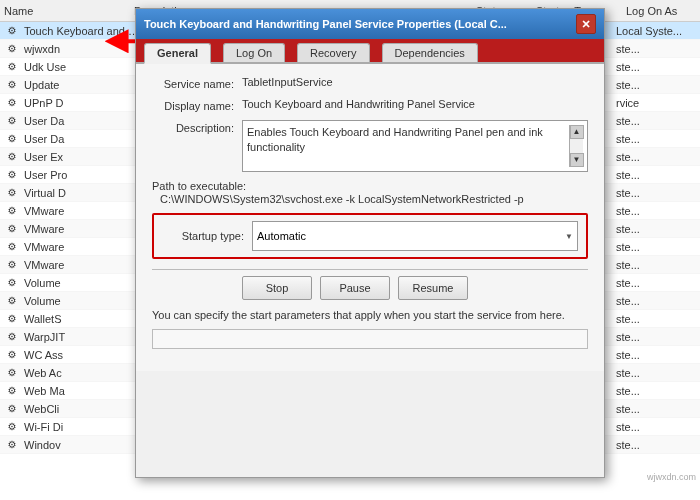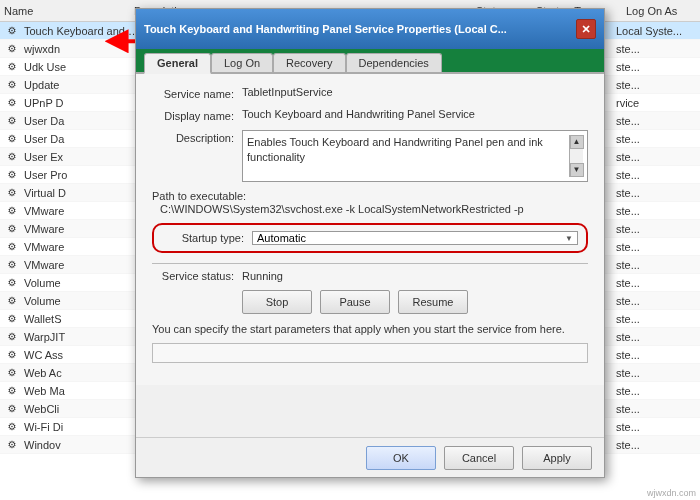--- a/index.html
+++ b/index.html
@@ -117,21 +117,21 @@
       background: #f0f0f0;
       border: 1px solid #999;
       box-shadow: 3px 3px 10px rgba(0,0,0,0.4);
       z-index: 10;
     }
 
     
     .dialog-titlebar {
       background: linear-gradient(to bottom, #4a90d9, #2b6cb0);
       color: white;
-      height: 40px;
+      height: 30px;
       display: flex;
       align-items: center;
       padding: 0 8px;
       font-size: 11px;
       font-weight: bold;
       justify-content: space-between;
     }
 
     .title-text {
       flex: 1;
@@ -151,24 +151,24 @@
       justify-content: center;
       cursor: pointer;
       font-size: 11px;
       border-radius: 2px;
       flex-shrink: 0;
     }
 
     
     .dialog-tabs {
       display: flex;
-      background: #15803d;
+      background: #b91c1c;
       border-bottom: 2px solid #aaa;
       padding: 4px 8px 0 8px;
-      gap: 0;
+      gap: 12px;
     }
 
     .tab {
       padding: 3px 12px;
       border: 1px solid #aaa;
       border-bottom: none;
       background: #e0e0e0;
       cursor: pointer;
       font-size: 11px;
       color: #333;
@@ -258,21 +258,21 @@
     .path-value {
       font-size: 11px;
       color: #333;
       margin-bottom: 8px;
       word-break: break-all;
     }
 
     
     .startup-section {
       border: 2px solid #cc0000;
-      border-radius: 10px;
+      border-radius: 2px;
       padding: 6px 8px;
       margin-bottom: 10px;
       background: #f5f5f5;
     }
 
     .startup-row {
       display: flex;
       align-items: center;
     }
 
@@ -280,21 +280,21 @@
       width: 90px;
       flex-shrink: 0;
       font-size: 11px;
       color: #333;
       text-align: right;
       padding-right: 8px;
     }
 
     .startup-select {
       flex: 1;
-      height: 14px;
+      height: 30px;
       border: 1px solid #999;
       background: white;
       font-size: 11px;
       padding: 0 4px;
       display: flex;
       align-items: center;
       justify-content: space-between;
       cursor: pointer;
     }
 
@@ -420,21 +420,21 @@
     }
 
     .bottom-btn.primary {
       background: linear-gradient(to bottom, #e8f0fe, #c8d8f8);
       border-color: #7a9fd4;
     }
 
     
     .watermark {
       position: absolute;
-      bottom: 2px;
+      bottom: 18px;
       right: 4px;
       font-size: 9px;
       color: #aaa;
       z-index: 20;
     }
   </style>
 </head>
 <body>
 
 <div class="bg-services">
@@ -700,42 +700,31 @@
         <span class="startup-label">Startup type:</span>
         <div class="startup-select">
           <span>Automatic</span>
           <span class="dropdown-arrow">▼</span>
         </div>
       </div>
     </div>
 
     <div class="divider"></div>
 
-    <div class="status-section">
-      <div class="status-row">
-        <span class="status-label-cell">Service status:</span>
-        <span class="status-value">Running</span>
-      </div>
-    </div>
 
     <div class="control-buttons">
       <div class="ctrl-btn">Stop</div>
       <div class="ctrl-btn">Pause</div>
       <div class="ctrl-btn">Resume</div>
     </div>
 
     <div class="info-text">You can specify the start parameters that apply when you start the service from here.</div>
 
     <div class="params-row">
       <input class="params-input" type="text" style="">
     </div>
 
   </div>
 
-  <div class="dialog-bottom">
-    <div class="bottom-btn primary">OK</div>
-    <div class="bottom-btn">Cancel</div>
-    <div class="bottom-btn">Apply</div>
-  </div>
 
 </div>
 
 <div class="watermark">wjwxdn.com</div>
 
 </body></html>

